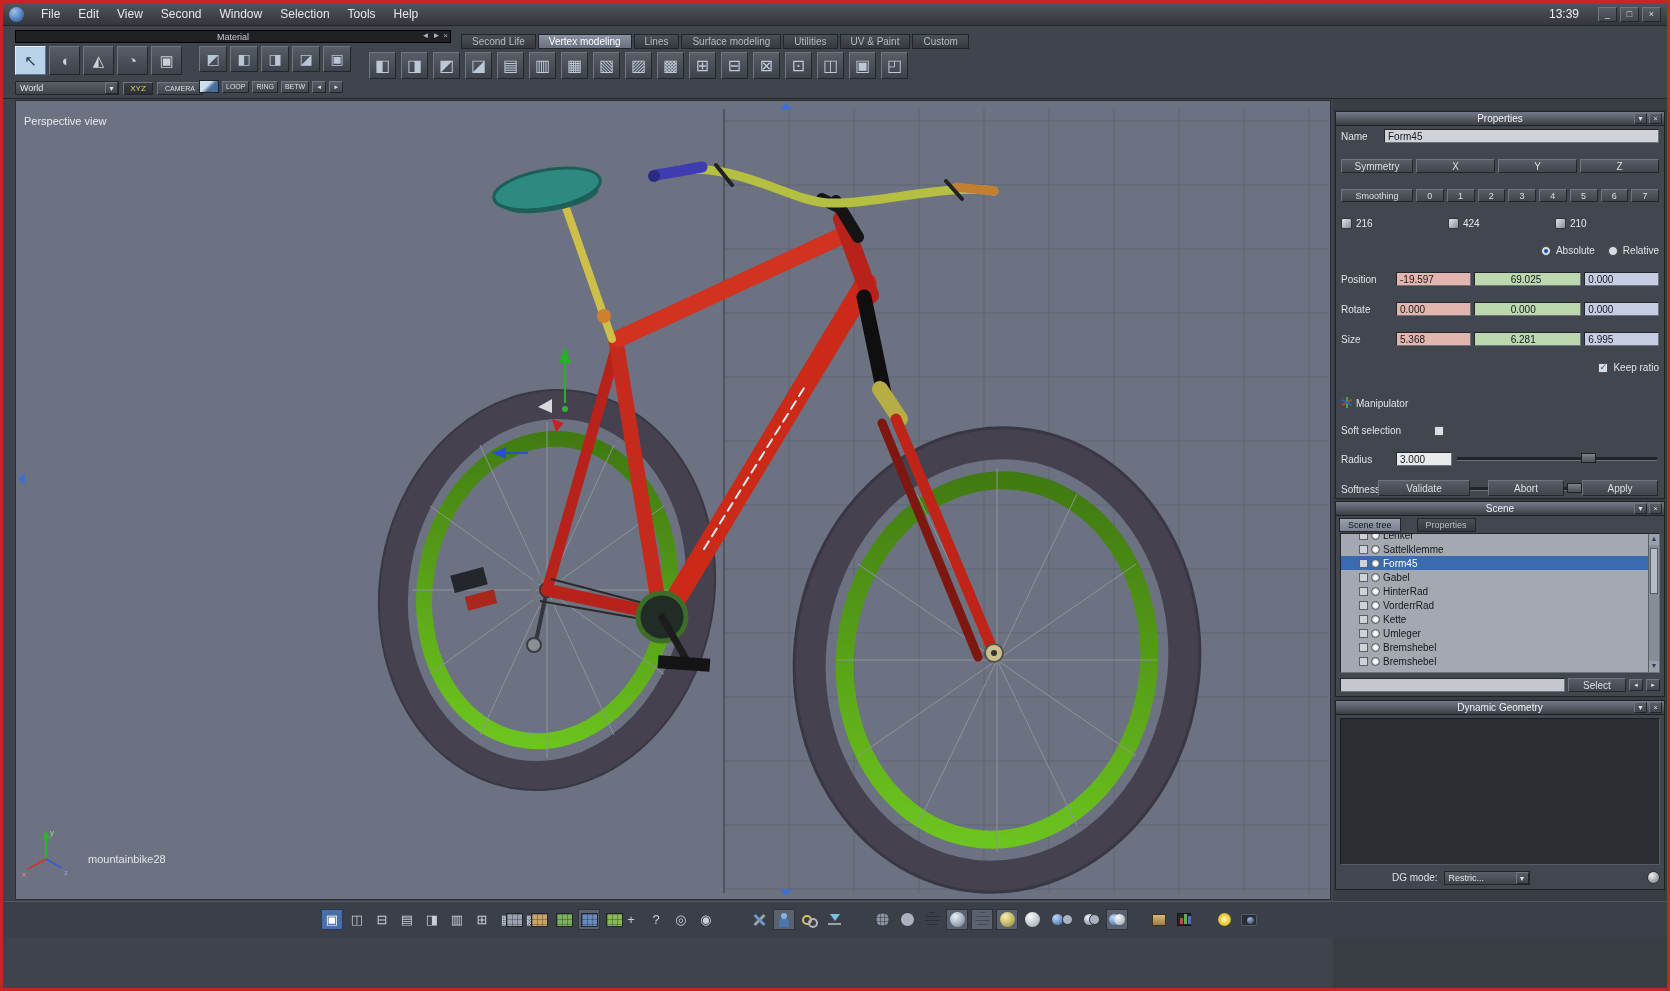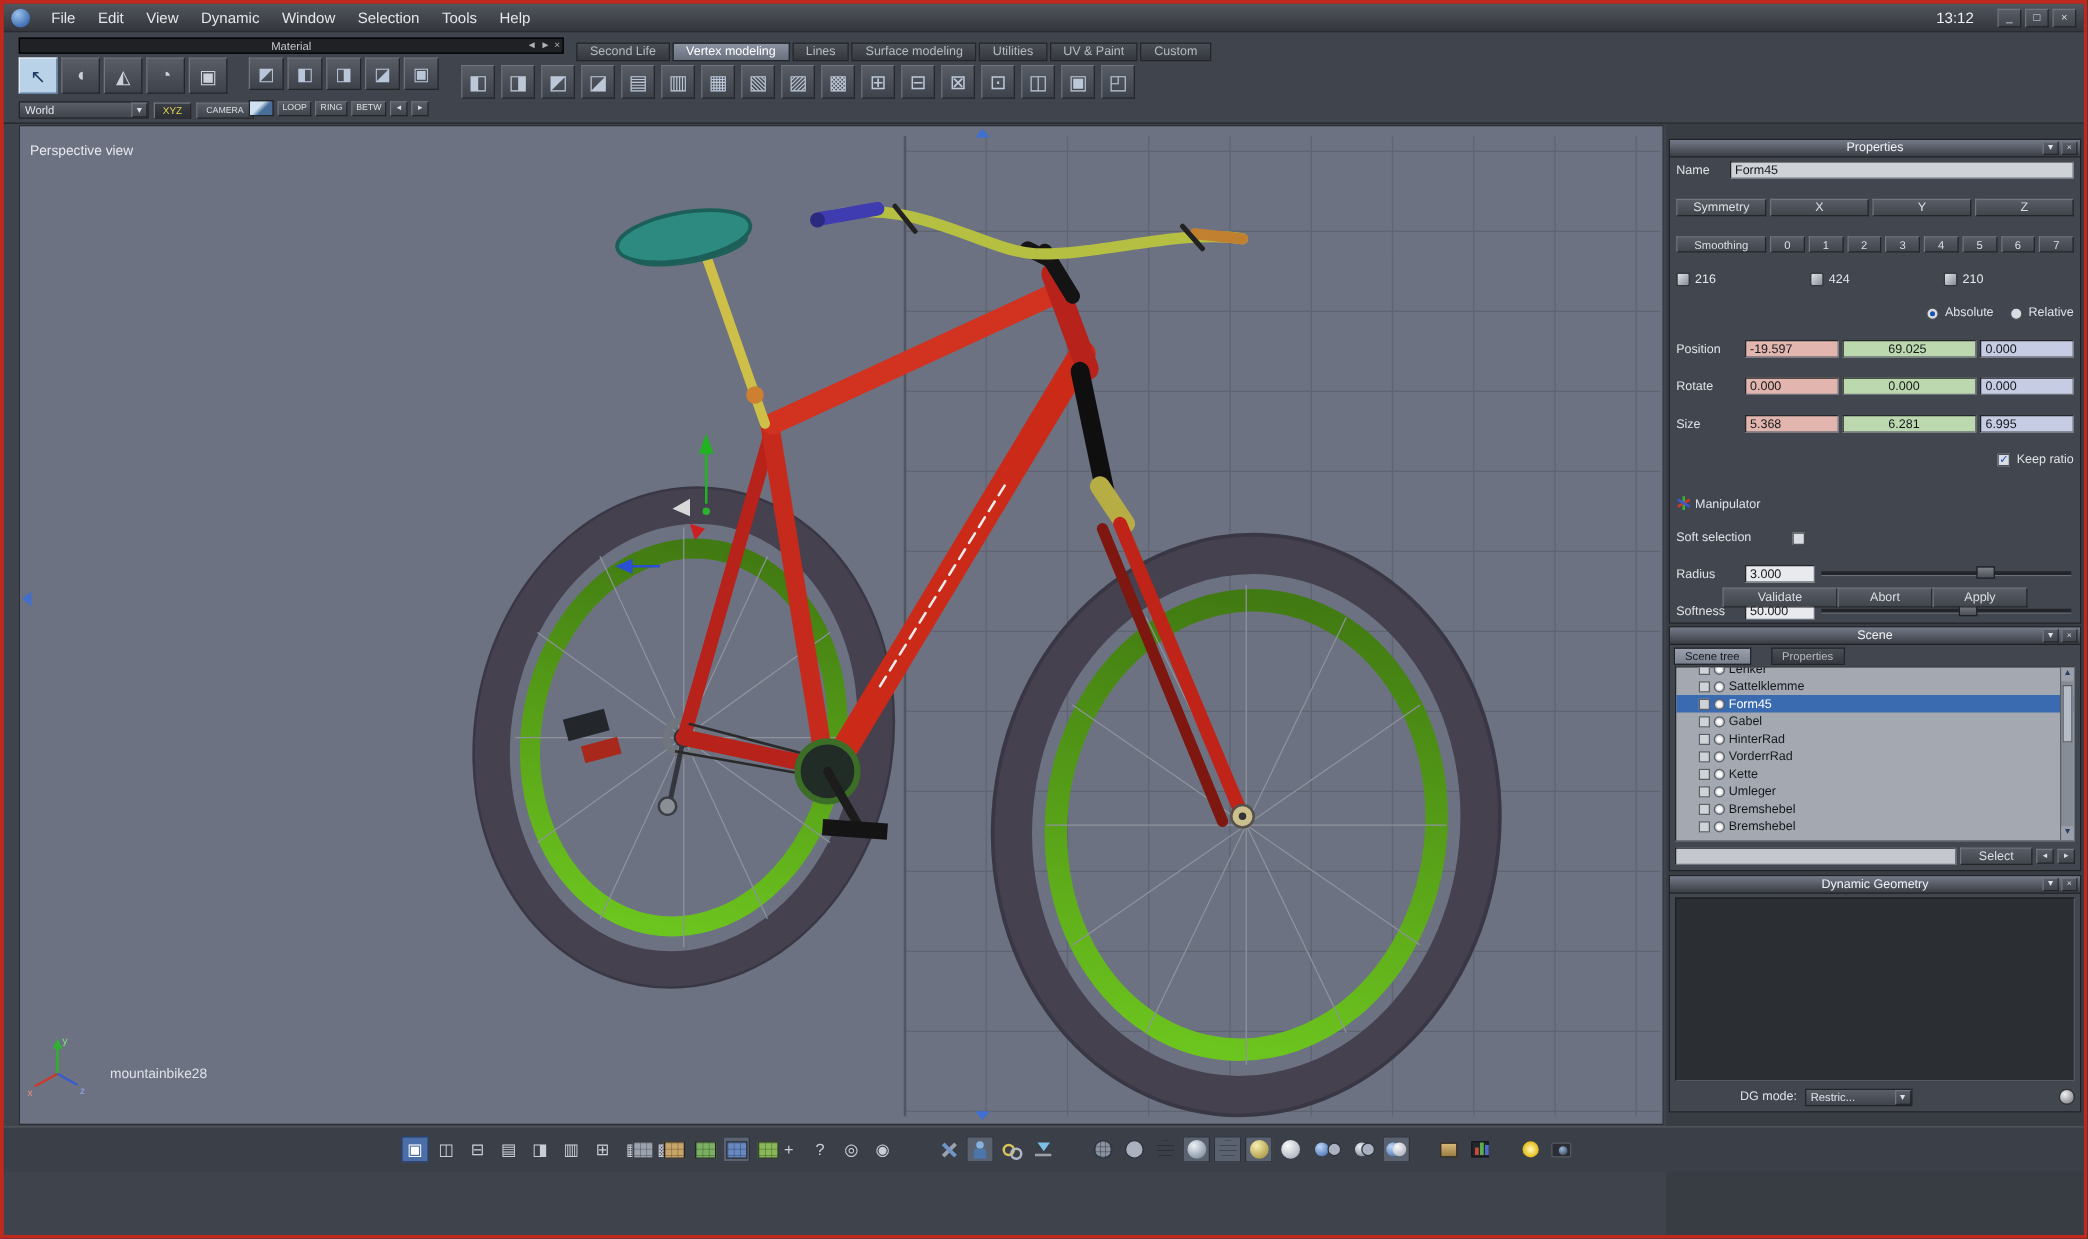--- a/index.html
+++ b/index.html
@@ -76,21 +76,21 @@
   .radio.on::after{content:"";position:absolute;left:2px;top:2px;width:4px;height:4px;border-radius:50%;background:#1450b4;}
   .cb{width:10px;height:10px;background:#d9dce0;border:1px solid #4a4e55;display:inline-block;position:relative;font-size:9px;line-height:9px;text-align:center;color:#1a50c0;}
   .cb.checked::after{content:"✓";position:absolute;left:0;top:-1px;}
   .slider{height:4px;background:#23252a;border-bottom:1px solid #6b7078;position:relative;flex:1;margin:0 2px;}
   .thumb{position:absolute;width:15px;height:10px;top:-4px;background:linear-gradient(#7d828b,#4b4f56);border:1px solid #1f2125;}
   .maniico{width:12px;height:12px;position:relative;flex:none;}
   .maniico i{position:absolute;left:5px;top:0;width:2px;height:11px;display:block;}
   .maniico i:nth-child(1){background:#36b336;}
   .maniico i:nth-child(2){background:#cc3a2a;transform:rotate(60deg);}
   .maniico i:nth-child(3){background:#3a5ad0;transform:rotate(-60deg);}
-  .pbtns{position:absolute;left:6px;right:6px;bottom:12px;display:flex;justify-content:flex-start;padding-left:36px;}
+  .pbtns{position:absolute;left:6px;right:6px;bottom:2px;display:flex;justify-content:space-between;padding-left:36px;}
   .pbtn{height:16px;font-size:10px;}
 
   
   .stabs{display:flex;gap:16px;margin:2px 3px 0;height:14px;}
   .stab{font-size:9px;padding:1px 8px;border:1px solid #23252a;background:linear-gradient(#4a4e56,#35383e);color:#b8bdc4;}
   .stab.active{background:linear-gradient(#9aa1ad,#7b8290);color:#14161a;}
   .slist{position:absolute;left:4px;right:4px;top:31px;height:140px;background:#a4a9b1;border:1px solid;border-color:#24262a #6e737b #6e737b #24262a;overflow:hidden;}
   .srow{height:14px;display:flex;align-items:center;gap:3px;font-size:10px;color:#15181c;padding-left:18px;}
   .srow.first{margin-top:-6px;}
   .srow.sel{background:#3a6bb0;color:#fff;}
@@ -149,27 +149,27 @@
 </head>
 <body>
 
 <div class="window">
 
   <div class="menubar">
     <span class="logo"></span>
     <span class="menu-item">File</span>
     <span class="menu-item">Edit</span>
     <span class="menu-item">View</span>
-    <span class="menu-item">Dynamic</span>
+    <span class="menu-item">Second</span>
     <span class="menu-item">Window</span>
     <span class="menu-item">Selection</span>
     <span class="menu-item">Tools</span>
     <span class="menu-item">Help</span>
     <span class="mspacer"></span>
-    <span class="clock">13:12</span>
+    <span class="clock">13:39</span>
     <button class="btn winbtn">_</button>
     <button class="btn winbtn">□</button>
     <button class="btn winbtn">×</button>
   </div>
 
   <div class="chrome">
 
     <div class="material-panel">
       <div class="mp-title">
         <span>Material</span>

